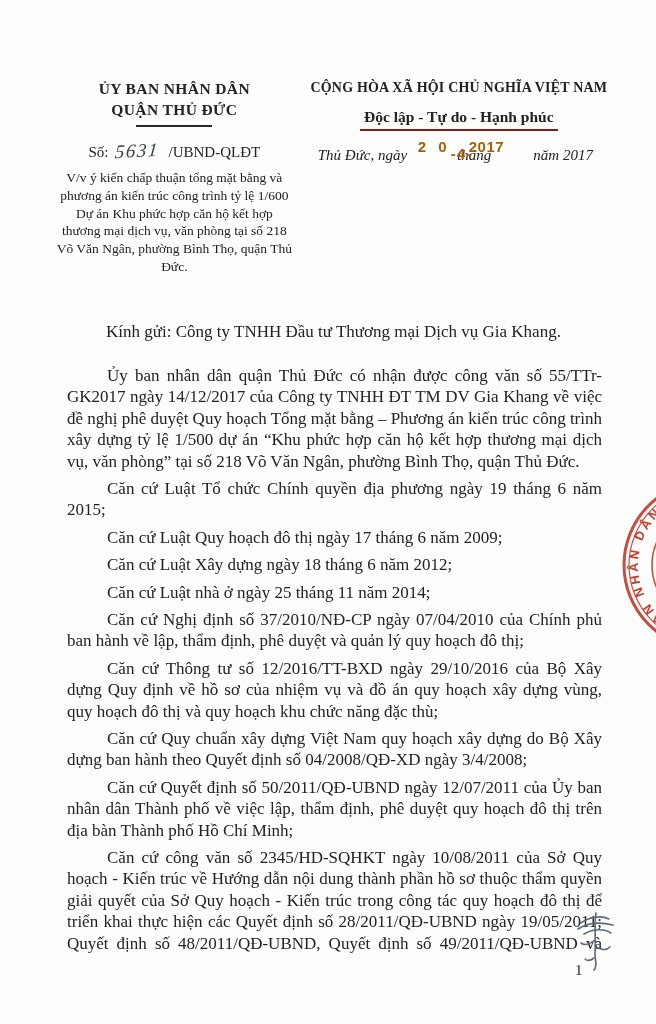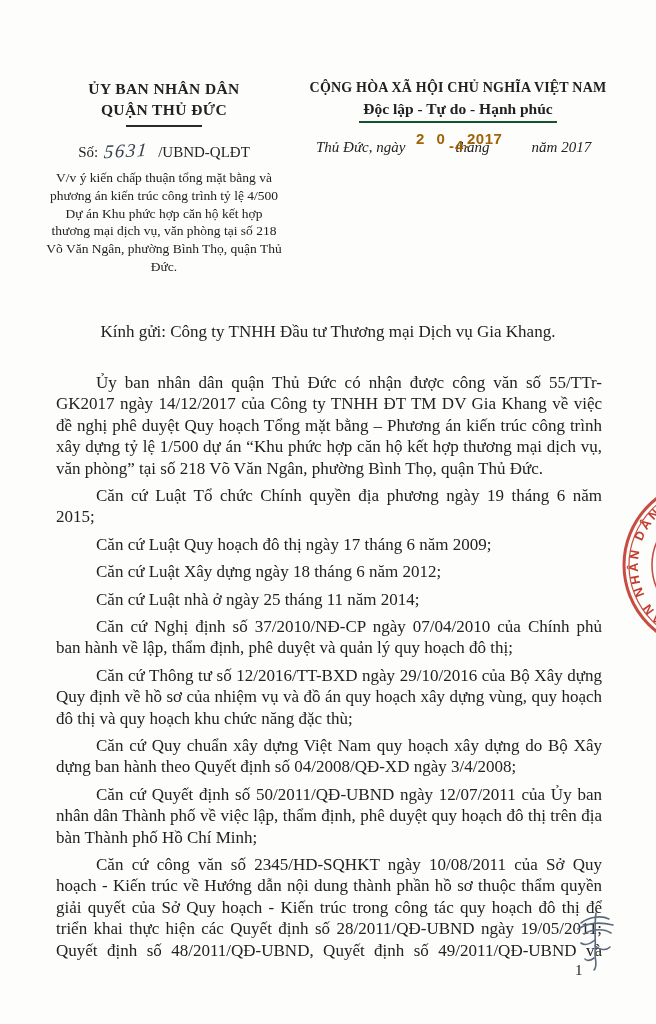--- a/index.html
+++ b/index.html
@@ -6,20 +6,21 @@
   html, body { background: #ffffff; }
   .page {
     position: relative;
     width: 656px;
     height: 1024px;
     margin: 0 auto;
     background: #fdfdfc;
     overflow: hidden;
     color: #222222;
     font-family: "Liberation Serif", "DejaVu Serif", serif;
+    padding-left: 11px;
   }
   
   .header {
     display: flex;
     justify-content: space-between;
     padding: 80px 36px 0 40px;
   }
   .hdr-left { width: 248px; text-align: center; }
   .org-line1 { font-size: 15.5px; font-weight: bold; letter-spacing: 0.4px; }
   .org-line2 { font-size: 15.5px; font-weight: bold; letter-spacing: 0.4px; margin-top: 3px; }
@@ -40,23 +41,23 @@
     font-size: 13.5px;
     line-height: 1.32;
     text-align: center;
   }
   .hdr-right { width: 324px; text-align: center; }
   .nat-line1 { font-size: 14px; font-weight: bold; white-space: nowrap; letter-spacing: 0.2px; }
   .nat-line2 {
     display: inline-block;
     font-size: 15.5px;
     font-weight: bold;
-    border-bottom: 2px solid #14532d;
+    border-bottom: 2px solid #7f1d1d;
     padding: 2px 4px 3px 4px;
-    margin-top: 2px;
+    margin-top: 10px;
   }
   .date-line {
     position: relative;
     margin-top: 16px;
     padding-left: 20px;
     text-align: left;
     font-style: italic;
     font-size: 15px;
     white-space: nowrap;
   }
@@ -72,21 +73,21 @@
   }
   .stamp-day   { left: 120px; top: -9px; letter-spacing: 4px; }
   .stamp-month { left: 153px; top: -2px; letter-spacing: 1px; }
   .stamp-year  { left: 171px; top: -9px; letter-spacing: 0.5px; text-align: right; }
   
   .recipient {
     margin-top: 46px;
     text-align: center;
     font-size: 17px;
   }
-  .body-text { margin-top: 30px; padding: 0 54px 0 56px; }
+  .body-text { margin-top: 23px; padding: 0 54px 0 56px; }
   .body-text p {
     font-size: 17px;
     line-height: 1.26;
     text-align: justify;
     text-indent: 40px;
     margin-bottom: 6px;
   }
   .body-text p.cont { text-align-last: justify; }
   
   .seal {
@@ -116,21 +117,21 @@
 
 <div class="page">
 
   <div class="header">
 
     <div class="hdr-left">
       <div class="org-line1">ỦY BAN NHÂN DÂN</div>
       <div class="org-line2">QUẬN THỦ ĐỨC</div>
       <div class="org-rule"></div>
       <div class="doc-number"><span>Số:</span><span class="hand-number">5631</span><span>/UBND-QLĐT</span></div>
-      <div class="subject">V/v ý kiến chấp thuận tổng mặt bằng và phương án kiến trúc công trình tỷ lệ 4/500 Dự án Khu phức hợp căn hộ kết hợp thương mại dịch vụ, văn phòng tại số 218 Võ Văn Ngân, phường Bình Thọ, quận Thủ Đức.</div>
+      <div class="subject">V/v ý kiến chấp thuận tổng mặt bằng và phương án kiến trúc công trình tỷ lệ 1/600 Dự án Khu phức hợp căn hộ kết hợp thương mại dịch vụ, văn phòng tại số 218 Võ Văn Ngân, phường Bình Thọ, quận Thủ Đức.</div>
     </div>
 
     <div class="hdr-right">
       <div class="nat-line1">CỘNG HÒA XÃ HỘI CHỦ NGHĨA VIỆT NAM</div>
       <div>
         <span class="nat-line2">Độc lập - Tự do - Hạnh phúc</span>
       </div>
       <div class="date-line">
         <span>Thủ Đức, ngày</span><span class="date-gap-1"></span><span>tháng</span><span class="date-gap-2"></span><span>năm 2017</span>
         <span class="stamp stamp-day">2 0</span>

